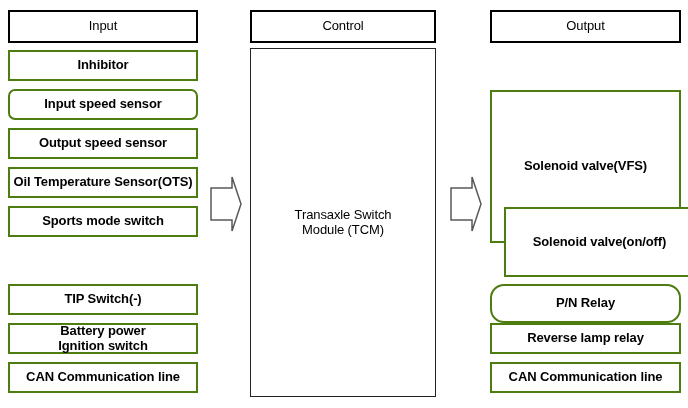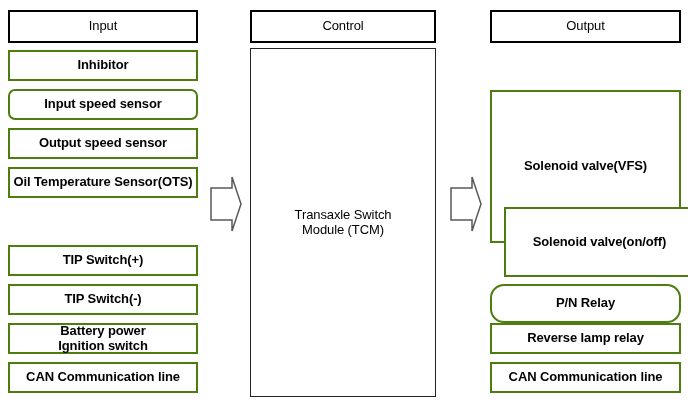--- a/index.html
+++ b/index.html
@@ -51,21 +51,21 @@
 <div class="stage">
 
   <div class="cell hdr" style="left:8px;   top:10px; width:190px; height:33px;">Input</div>
   <div class="cell hdr" style="left:250px; top:10px; width:186px; height:33px;">Control</div>
   <div class="cell hdr" style="left:490px; top:10px; width:191px; height:33px;text-align:right;">Output</div>
 
   <div class="cell box" style="left:8px; top:50px;  width:190px; height:31px;">Inhibitor</div>
   <div class="cell box" style="left:8px; top:89px;  width:190px; height:31px;border-radius:7px;">Input speed sensor</div>
   <div class="cell box" style="left:8px; top:128px; width:190px; height:31px;">Output speed sensor</div>
   <div class="cell box" style="left:8px; top:167px; width:190px; height:31px;">Oil Temperature Sensor(OTS)</div>
-  <div class="cell box" style="left:8px; top:245px; width:190px; height:31px;">TIP Switch(+)</div>
+  <div class="cell box" style="left:8px; top:206px; width:190px; height:31px;">Sports mode switch</div>
   <div class="cell box" style="left:8px; top:284px; width:190px; height:31px;">TIP Switch(-)</div>
   <div class="cell box" style="left:8px; top:323px; width:190px; height:31px;">Battery power
 Ignition switch</div>
   <div class="cell box" style="left:8px; top:362px; width:190px; height:31px;">CAN Communication line</div>
 
   <div class="cell module" style="left:250px; top:48px; width:186px; height:349px;">Transaxle Switch
 Module (TCM)</div>
 
   <div class="cell box" style="left:490px; top:48px;  width:191px; height:153px;margin-top:42px;">Solenoid valve(VFS)</div>
   <div class="cell box" style="left:490px; top:207px; width:191px; height:70px;margin-left:14px;">Solenoid valve(on/off)</div>

